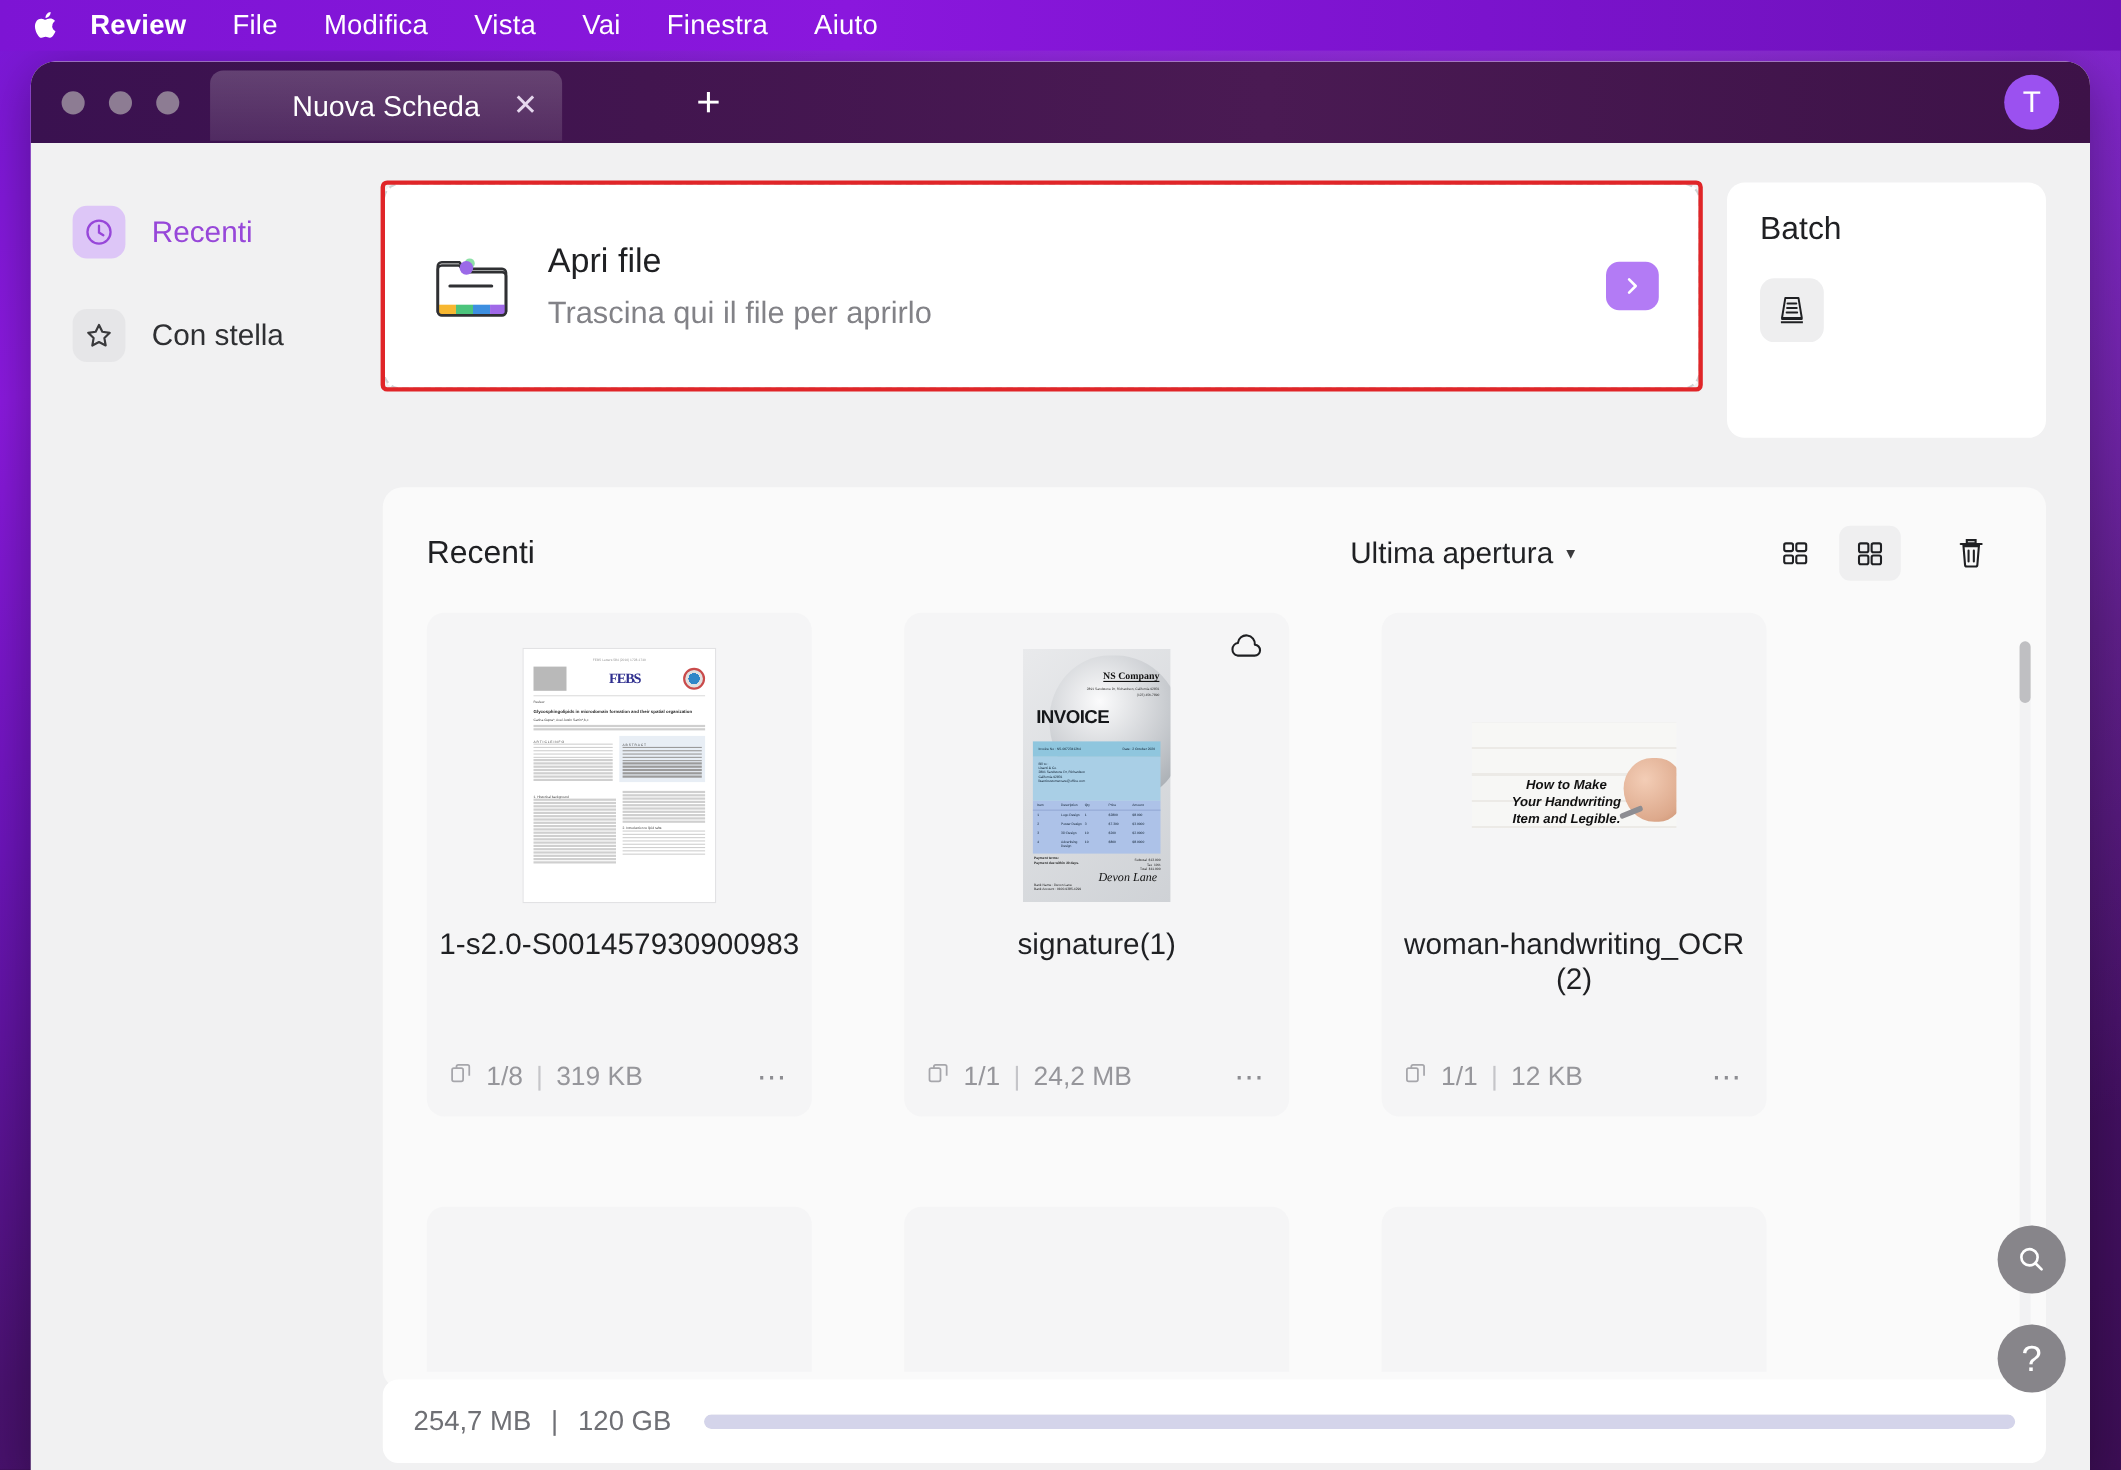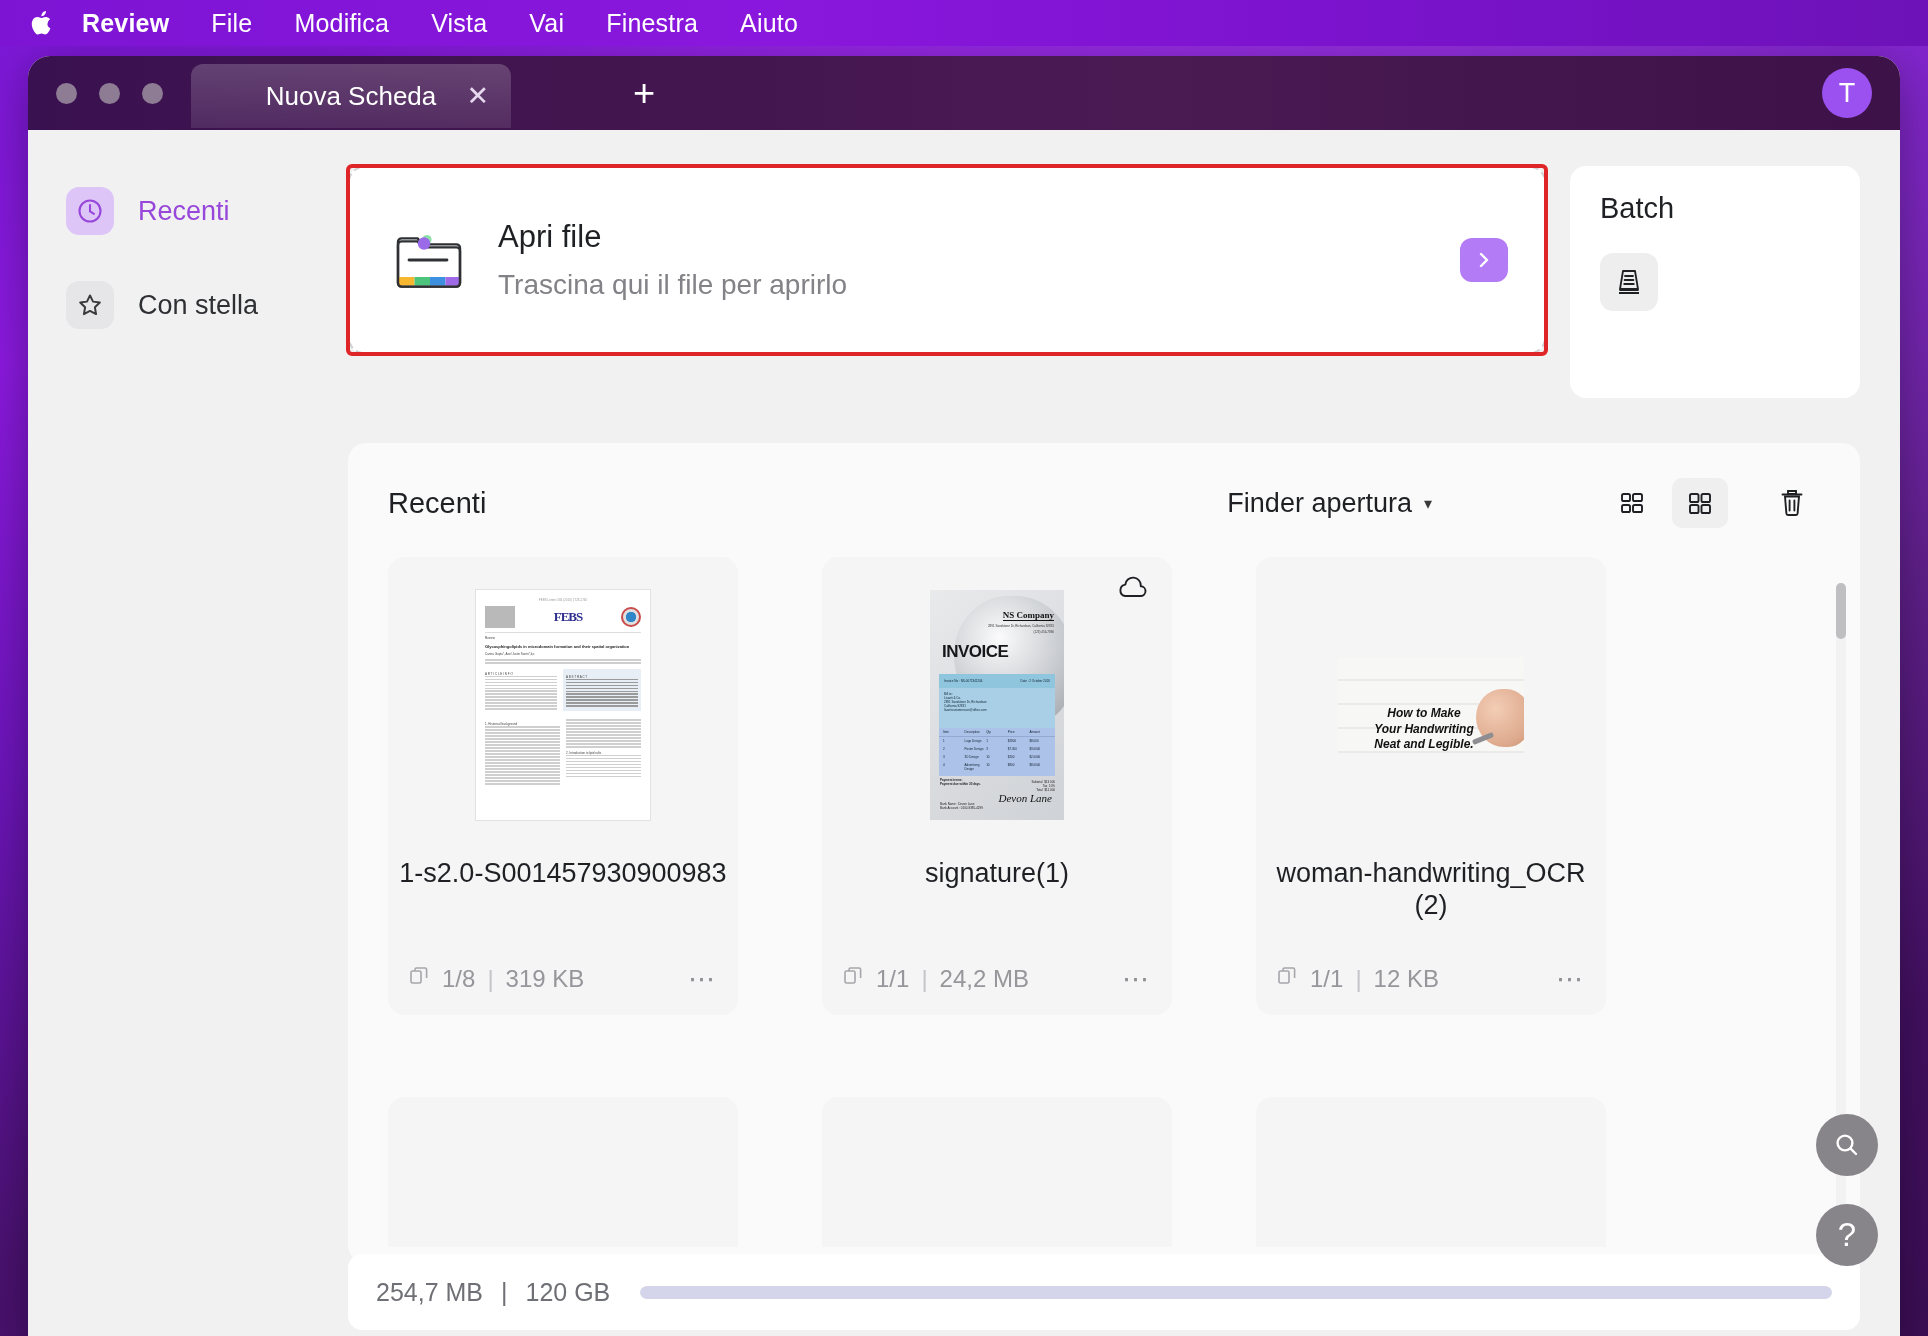--- a/index.html
+++ b/index.html
@@ -161,21 +161,20 @@
 
   
   .filegrid {
     margin-top: 28px; display: grid;
     grid-template-columns: repeat(3, 350px); gap: 82px 84px;
   }
   .filecard {
     height: 458px; background: #f5f5f6; border-radius: 16px;
     position: relative; display: flex; flex-direction: column; align-items: center;
     padding-top: 24px;
-    gap: 15px;
   }
   .cloud-badge { position: absolute; right: 22px; top: 18px; }
   .thumb-wrap {
     height: 248px; display: flex; align-items: center; justify-content: center;
     width: 100%;
   }
   .fname {
     margin-top: 14px; font-size: 27px; color: #1f2023; text-align: center;
     line-height: 1.18; padding: 0 10px; word-break: break-word;
   }
@@ -411,21 +410,21 @@
           </div>
         </div>
       </div>
 
       <div class="recents">
 
         <div class="rec-head">
           <div class="rec-title">Recenti</div>
 
           <div class="sortsel">
-            <span>Finder apertura</span>
+            <span>Ultima apertura</span>
             <span class="caret">▾</span>
           </div>
 
           <div class="viewbtn">
             <svg width="28" height="28" viewBox="0 0 28 28" fill="none" stroke="#1f2023" stroke-width="1.9">
               <rect x="4" y="5" width="8" height="7" rx="1.6"></rect>
               <rect x="4" y="16" width="8" height="7" rx="1.6"></rect>
               <rect x="15" y="5" width="9" height="7" rx="1.6"></rect>
               <rect x="15" y="16" width="9" height="7" rx="1.6"></rect>
             </svg>
@@ -655,21 +654,21 @@
           </div>
 
           <div class="filecard">
             <div class="thumb-wrap">
               <div class="t-hand">
                 <div class="finger"></div>
                 <div class="pen"></div>
                 <div class="hand-txt">
                   <div>How to Make</div>
                   <div>Your Handwriting</div>
-                  <div>Neat and Legible.</div>
+                  <div>Item and Legible.</div>
                 </div>
               </div>
             </div>
             <div class="fname">woman-handwriting_OCR (2)</div>
             <div class="fmeta">
               <span>
                 <svg width="22" height="22" viewBox="0 0 22 22" fill="none" stroke="#a6a6ab" stroke-width="1.6">
                   <rect x="3" y="6" width="10" height="12" rx="1.6"></rect>
                   <path d="M7 6V4.6A1.6 1.6 0 0 1 8.6 3H17a1.6 1.6 0 0 1 1.6 1.6V13"></path>
                 </svg>

